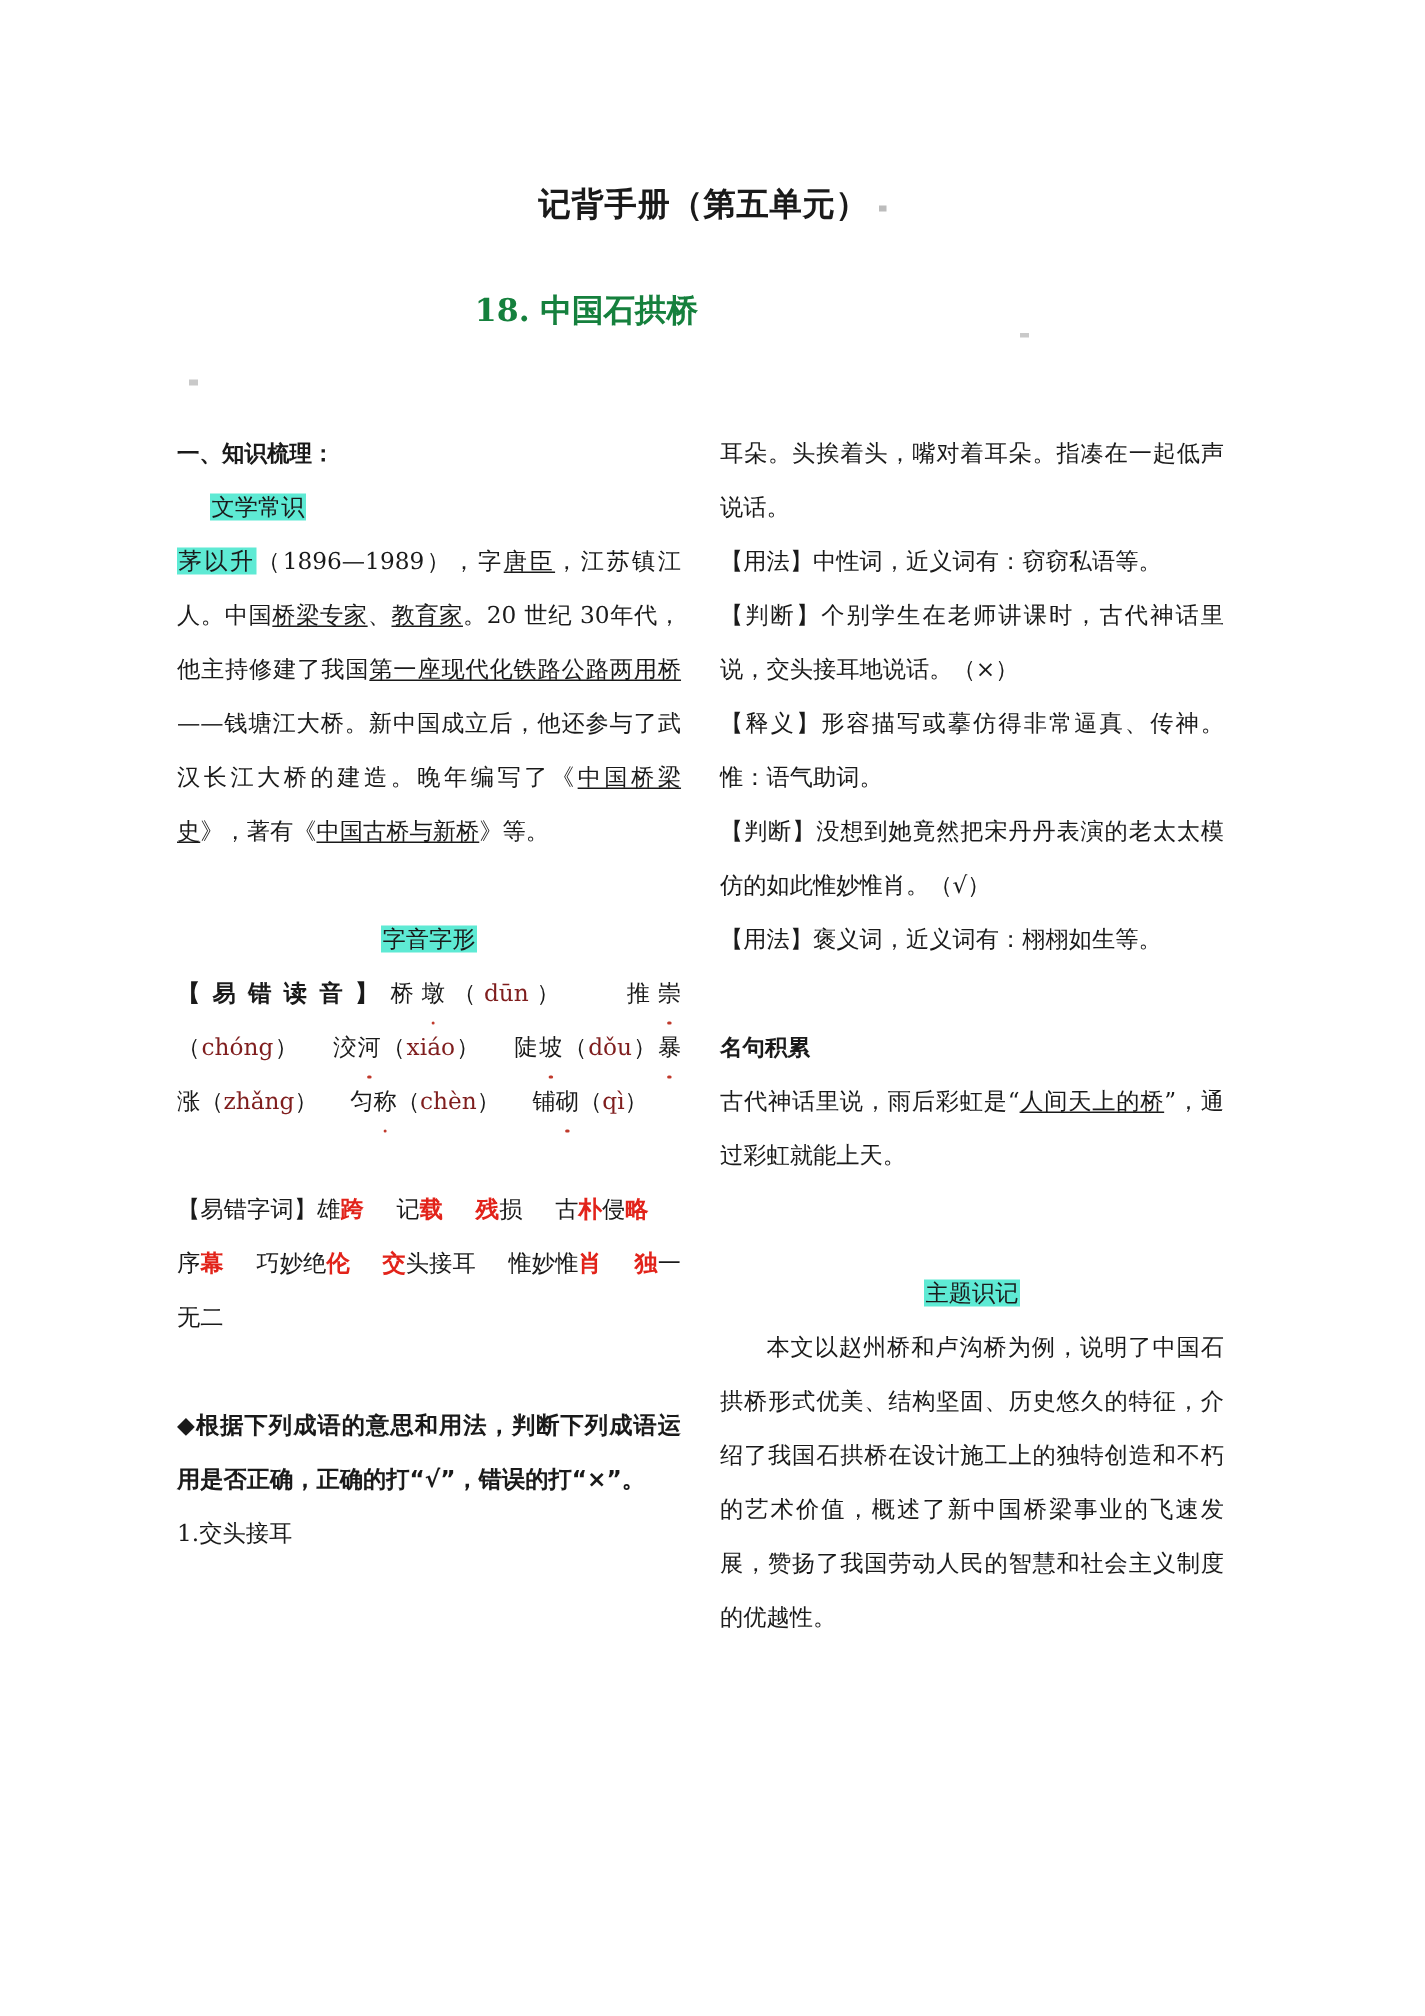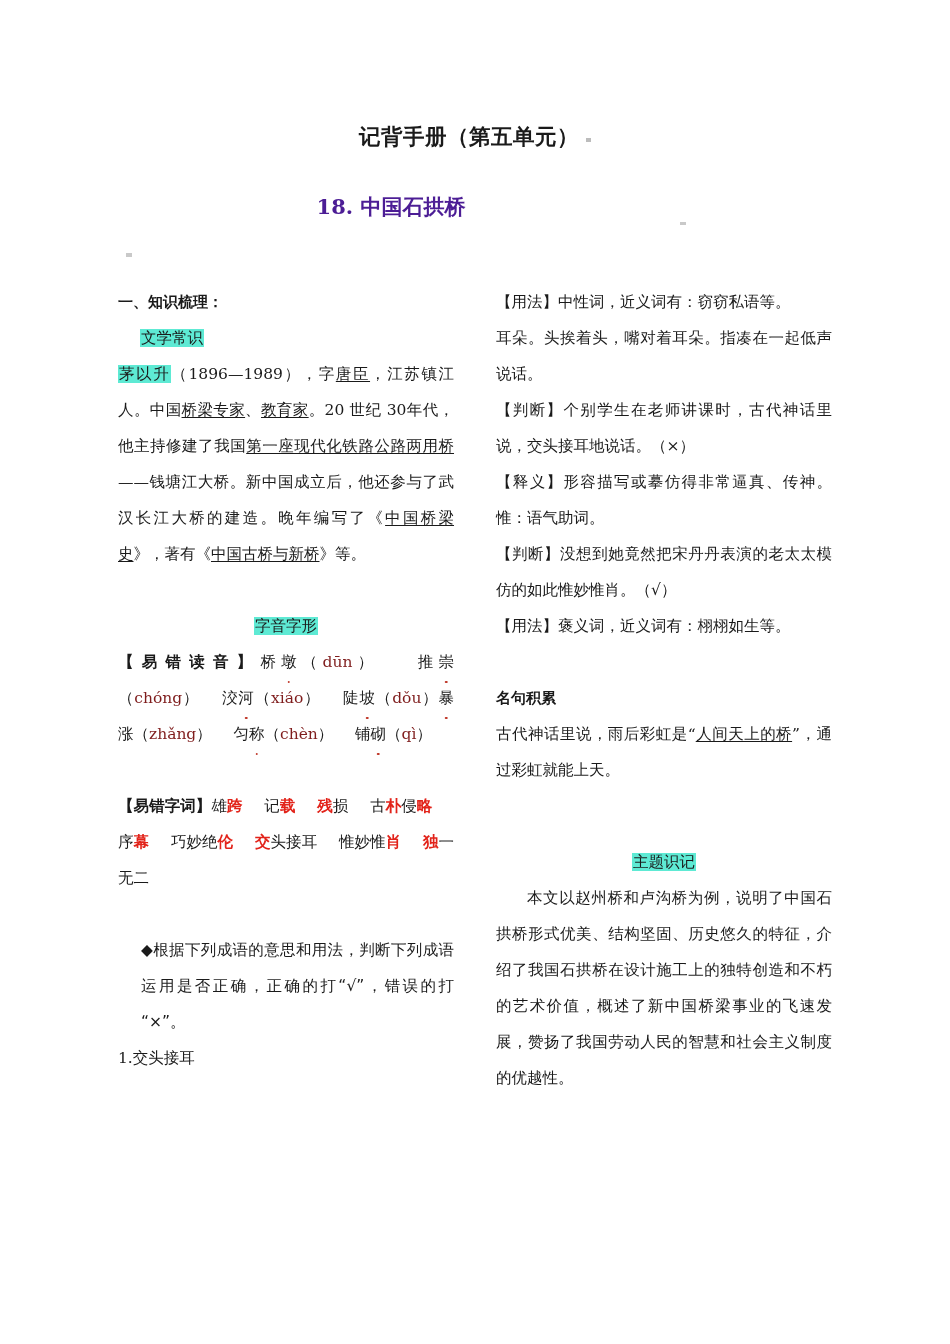--- a/index.html
+++ b/index.html
@@ -40,21 +40,21 @@
   .title-artifact {
     display: inline-block;
     width: 5px;
     height: 4px;
     background: #bcbcbc;
     vertical-align: 2px;
     margin-left: 7px;
   }
   .doc-subtitle {
     text-align: center;
-    color: #4c1d95;
+    color: #15803d;
     font-family: "DejaVu Serif", "Liberation Serif", serif;
     font-size: 21px;
     font-weight: 700;
     margin: 0;
     padding-top: 44px;
     padding-right: 168px;
     line-height: 1.2;
   }
   .sub-artifact {
     position: absolute;
@@ -73,21 +73,21 @@
     background: #c9c9c9;
   }
 
   
   .columns {
     position: absolute;
     left: 118px;
     top: 272px;
     width: 714px;
     display: flex;
-    gap: 42px;
+    gap: 26px;
   }
   .col {
     width: 336px;
   }
 
   p {
     margin: 0;
     font-size: 15.5px;
     line-height: 36px;
     text-align: justify;
@@ -97,22 +97,21 @@
   .gap-md { height: 20px; }
 
   .bold-head {
     font-weight: 700;
     font-family: "DejaVu Sans", "Liberation Sans", sans-serif;
     font-size: 15px;
     line-height: 36px;
   }
   .sans-bold {
     font-family: "DejaVu Sans", "Liberation Sans", sans-serif;
-    font-weight: 400;
-    margin-left: 23px;
+    font-weight: 700;
   }
 
   .hl {
     background: #5eead4;
     padding: 0 1px;
   }
   .center-hl {
     text-align: center;
     line-height: 36px;
     font-size: 15.5px;
@@ -140,21 +139,21 @@
 
   .indent { text-indent: 2em; }
   .sp { display: inline-block; width: 1.4em; }
   .sp2 { display: inline-block; width: 2.2em; }
   .wide-label {
     letter-spacing: 3px;
     font-weight: 700;
     font-family: "DejaVu Sans", "Liberation Sans", sans-serif;
   }
   .nowide {
-    font-weight: 700;
+    font-weight: 400;
     font-family: "DejaVu Sans", "Liberation Sans", sans-serif;
   }
 </style>
 </head>
 <body>
 
 <div class="page">
 
   <h1 class="doc-title"><span>记背手册（第五单元）</span><span class="title-artifact"></span></h1>
 
@@ -192,23 +191,23 @@
 
       <p class="sans-bold">◆根据下列成语的意思和用法，判断下列成语运用是否正确，正确的打“√”，错误的打“×”。</p>
 
       <p>1.交头接耳</p>
 
 
     </div>
 
     <div class="col">
 
+      <p>耳朵。头挨着头，嘴对着耳朵。指凑在一起低声说话。</p>
+
       <p>【用法】中性词，近义词有：窃窃私语等。</p>
-
-      <p>耳朵。头挨着头，嘴对着耳朵。指凑在一起低声说话。</p>
 
       <p>【判断】个别学生在老师讲课时，古代神话里说，交头接耳地说话。（×）</p>
 
 
       <p>【释义】形容描写或摹仿得非常逼真、传神。惟：语气助词。</p>
 
       <p>【判断】没想到她竟然把宋丹丹表演的老太太模仿的如此惟妙惟肖。（√）</p>
 
       <p>【用法】褒义词，近义词有：栩栩如生等。</p>
 

